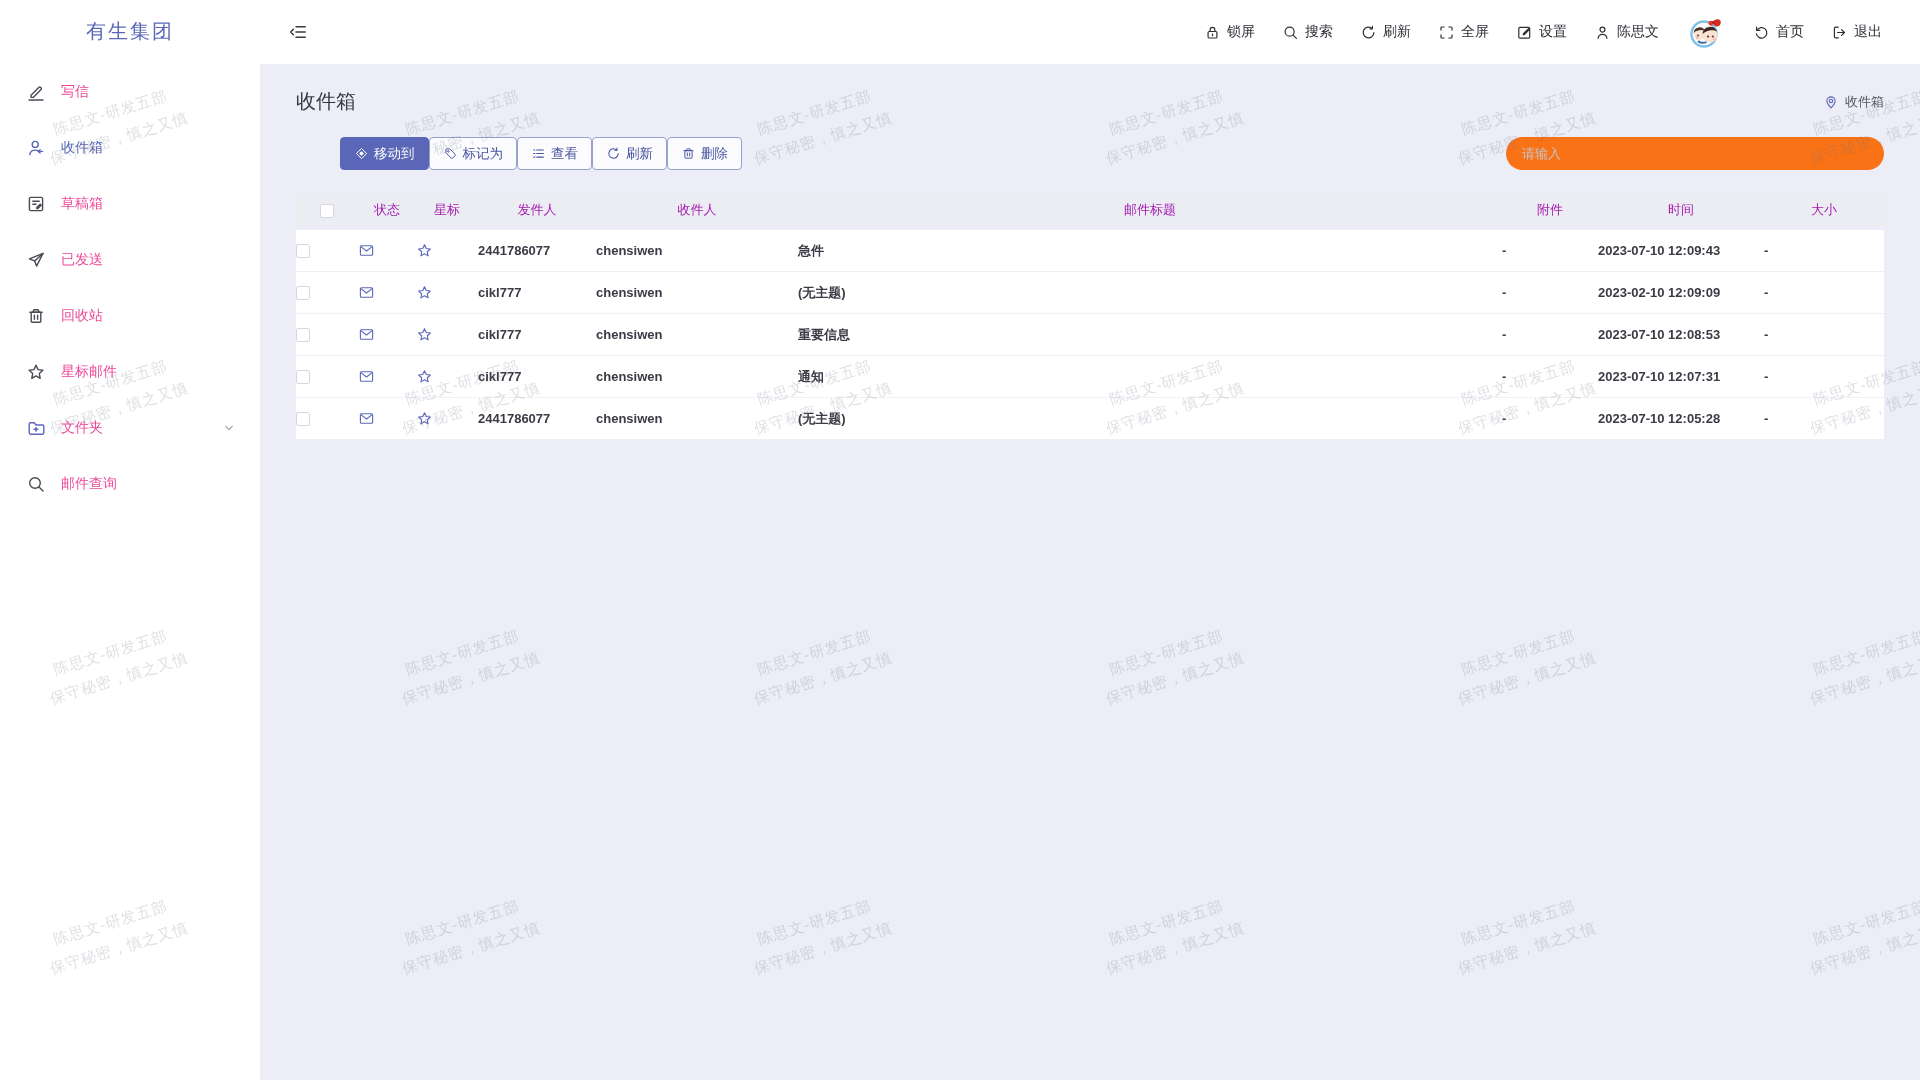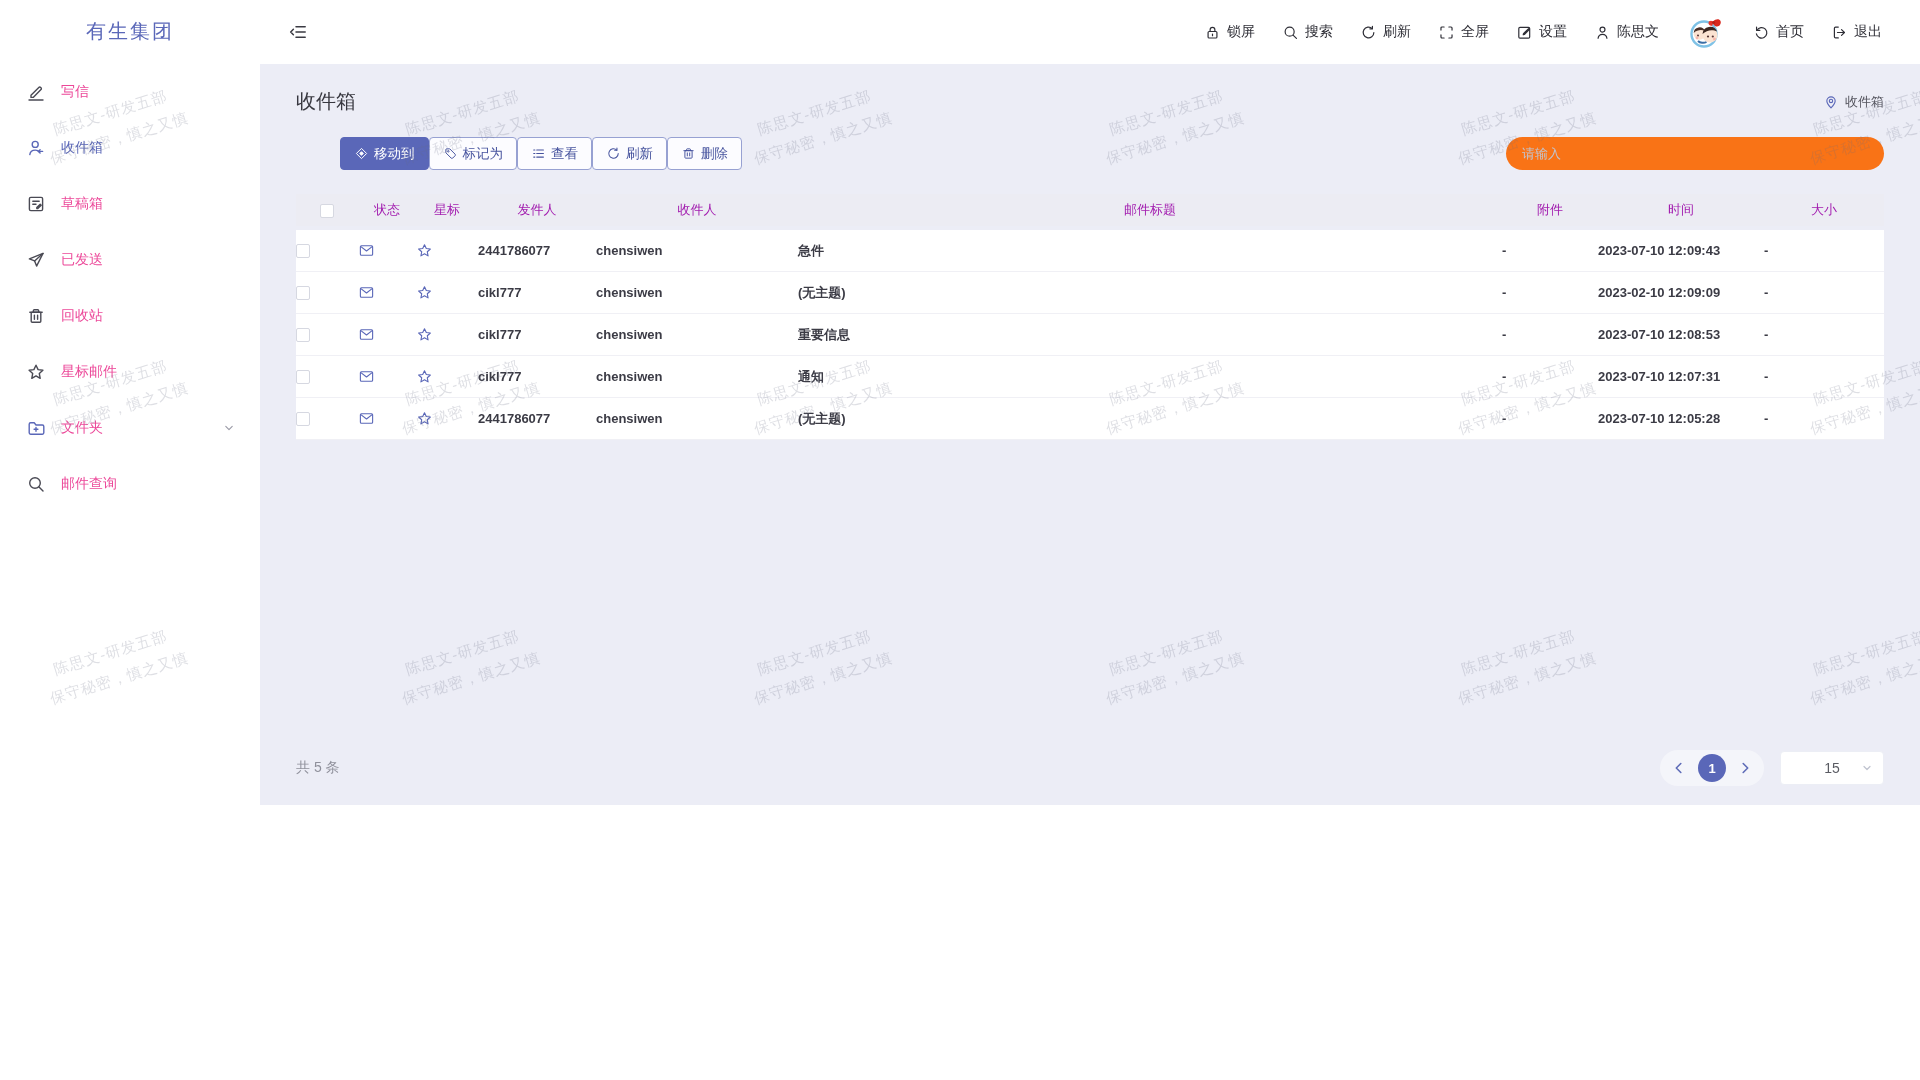--- a/index.html
+++ b/index.html
@@ -1,19 +1,19 @@
 <!DOCTYPE html>
 <html><head>
 <meta charset="utf-8">
 <style>
   * { margin:0; padding:0; box-sizing:border-box; }
   html,body { width:1920px; height:1080px; overflow:hidden; }
   body { font-family:"Liberation Sans", sans-serif; background:#fff; color:#3c3c46; }
 
-  .app { display:flex; width:1920px; height:805px; position:relative; }
+  .app { display:flex; width:1920px; height:1080px; position:relative; }
 
   
   .sidebar { width:260px; height:1080px; background:#fff; flex:0 0 260px; z-index:2; }
   .logo { height:62px; display:flex; align-items:center; justify-content:center;
           font-size:20px; letter-spacing:2px; color:#5a67b8; font-weight:500; }
   .nav { padding-top:2px; }
   .nav-item { height:56px; display:flex; align-items:center; padding:0 24px 0 26px;
               font-size:14px; color:#ec4899; cursor:pointer; }
   .nav-item .nicon { width:20px; height:20px; margin-right:15px; color:#4a4a54; flex:0 0 20px; }
   .nav-item.active, .nav-item.active .nicon { color:#5a67b8; }
@@ -505,46 +505,20 @@
     <td>2441786077</td>
     <td>chensiwen</td>
     <td>(无主题)</td>
     <td>-</td>
     <td>2023-07-10 12:05:28</td>
     <td>-</td>
   </tr>
 </tbody>
       </table>
 
-      <div class="footer">
-        <span class="total">共 5 条</span>
-        <div class="foot-right">
-          <div class="pager">
-            <span class="pg-btn">
-              <svg viewBox="0 0 20 20" fill="none" stroke="currentColor" stroke-width="1.8" stroke-linecap="round" stroke-linejoin="round">
-                  <path d="M12 5l-5 5 5 5"></path>
-                </svg>
-            </span>
-            <span class="page-num">1</span>
-            <span class="pg-btn">
-              <svg viewBox="0 0 20 20" fill="none" stroke="currentColor" stroke-width="1.8" stroke-linecap="round" stroke-linejoin="round">
-                  <path d="M8 5l5 5-5 5"></path>
-                </svg>
-            </span>
-          </div>
-          <div class="size-select">
-            <span>15</span>
-            <span class="schev">
-              <svg viewBox="0 0 20 20" fill="none" stroke="currentColor" stroke-width="2" stroke-linecap="round" stroke-linejoin="round">
-                  <path d="M5 7.5l5 5 5-5"></path>
-                </svg>
-            </span>
-          </div>
-        </div>
-      </div>
 
     </section>
   </div>
 
   <div class="watermark-layer">
       <div class="wm" style="left: 55px; top: 96px;">
         <div>陈思文-研发五部</div>
         <div>保守秘密，慎之又慎</div>
       </div>
       <div class="wm" style="left: 407px; top: 96px;">

